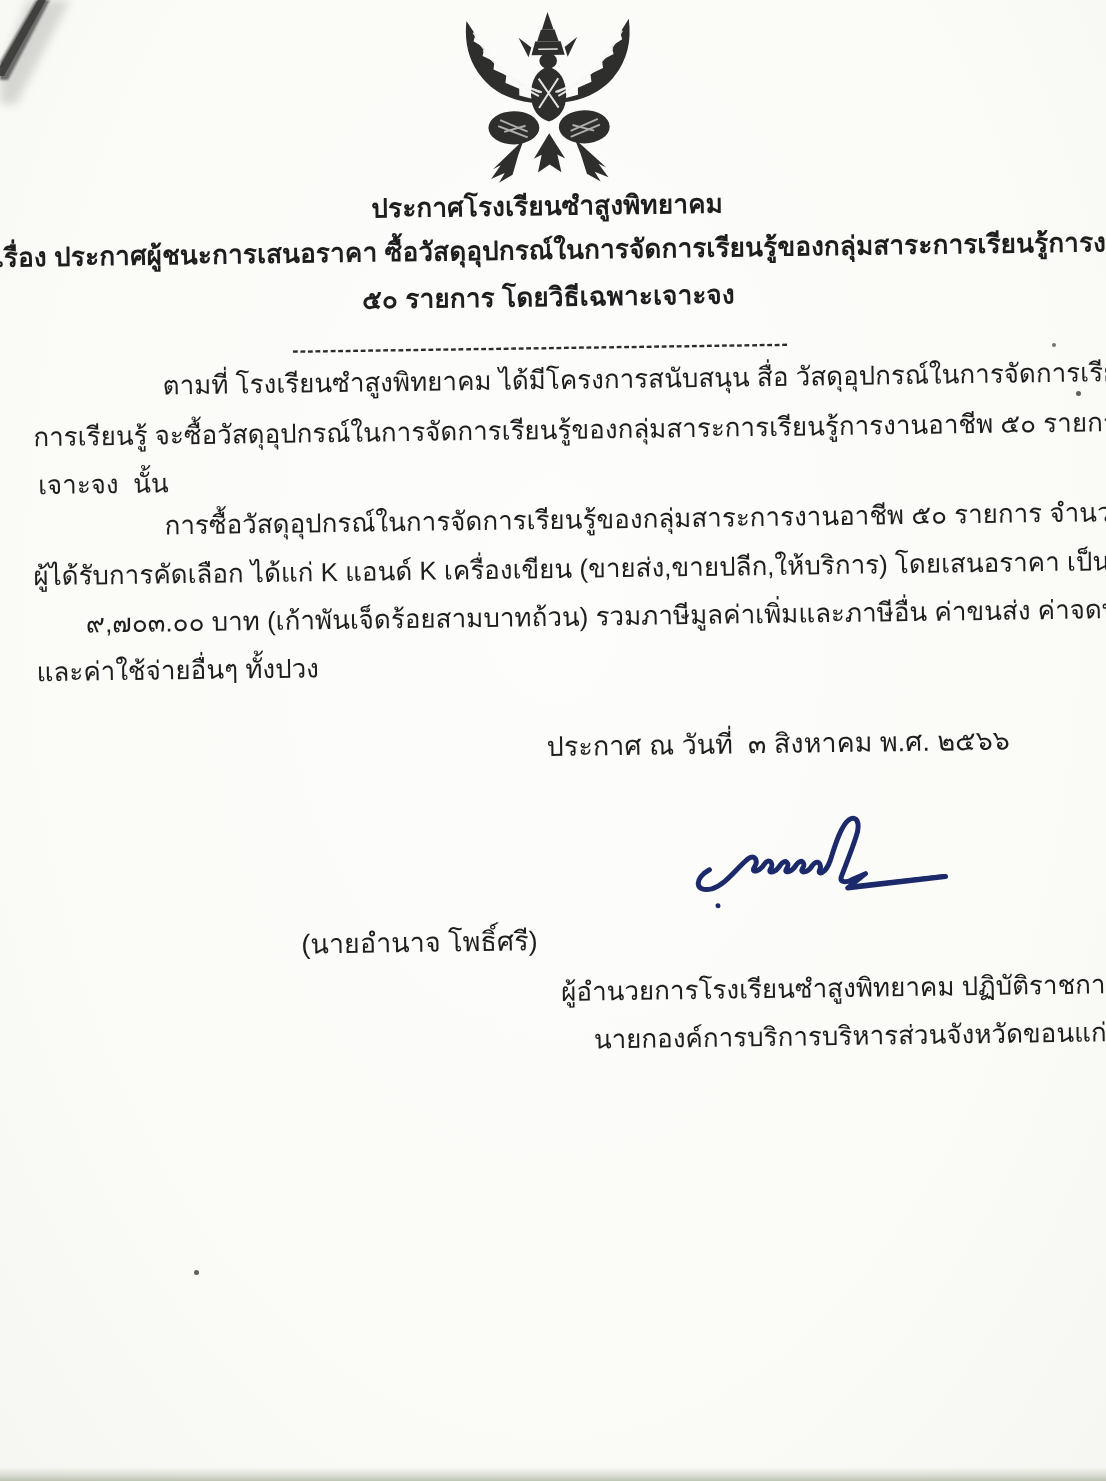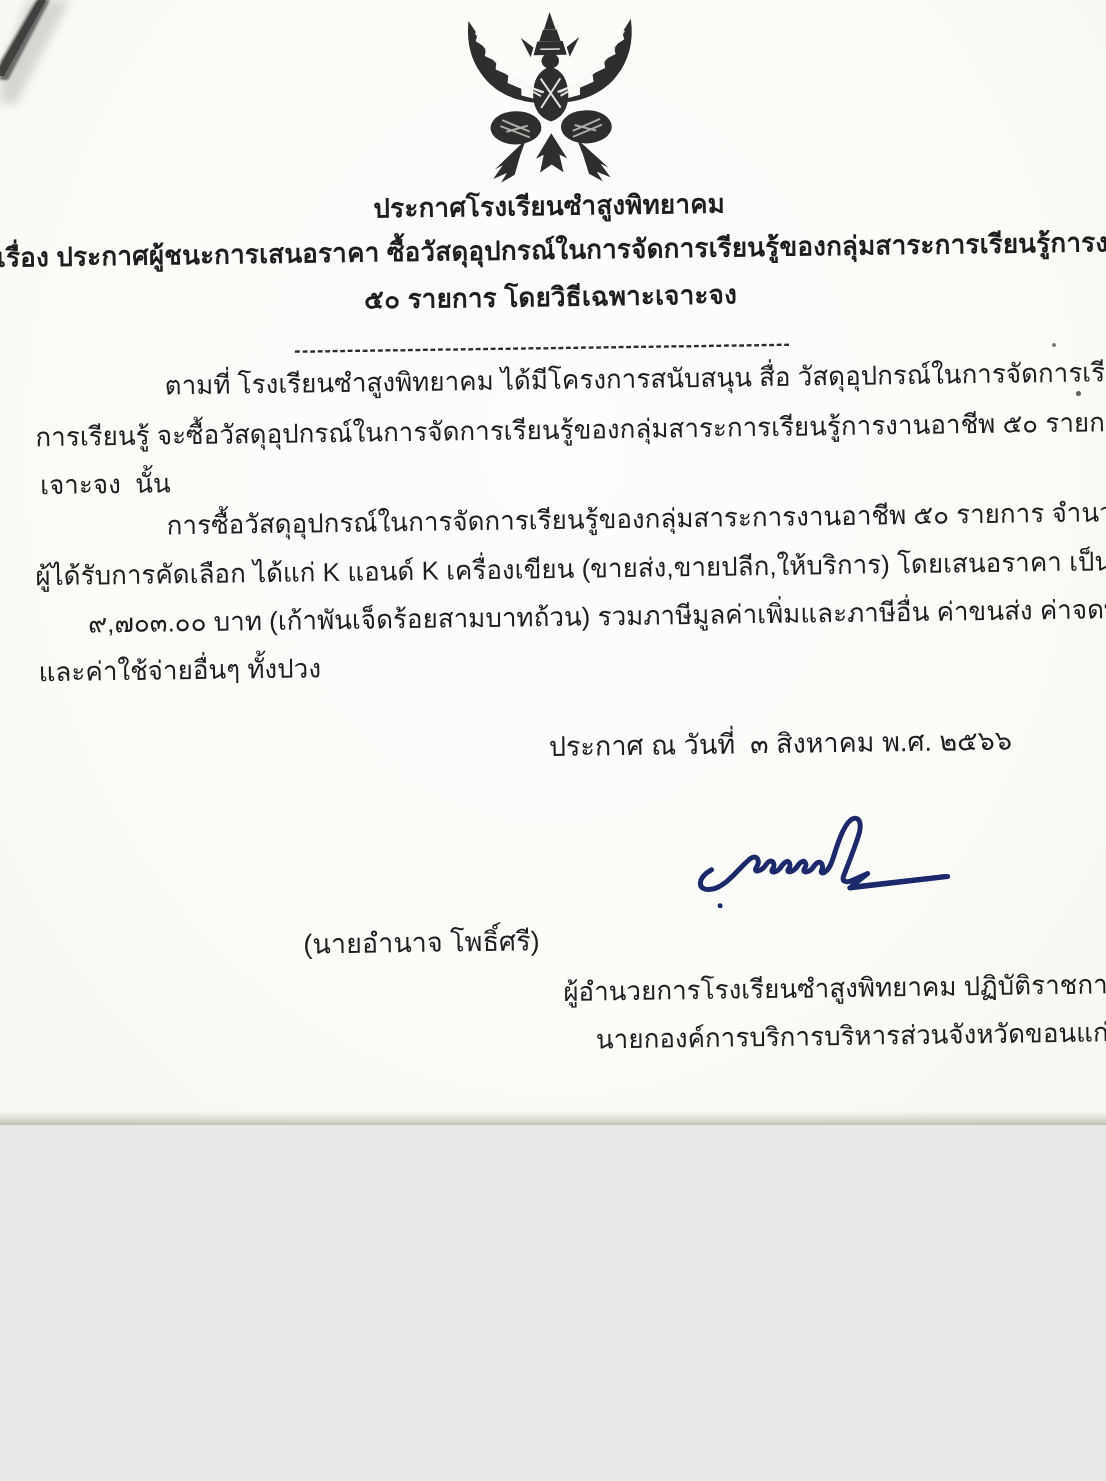--- a/index.html
+++ b/index.html
@@ -1,18 +1,18 @@
 <!DOCTYPE html>
 <html><head>
 <meta charset="utf-8">
 <style>
   html,body{margin:0;padding:0;background:#e8e8e6;}
   .page{
     position:relative;
-    width:1106px;height:1125px;
+    width:1106px;height:1481px;
     margin:0 auto;
     background:
       radial-gradient(ellipse at 50% 40%, #fdfdfc 0%, #fbfbf8 60%, #f6f6f2 100%);
     overflow:hidden;
     font-family:"Liberation Sans","DejaVu Sans",sans-serif;
     color:#1e1e1e;
   }
   .content{position:absolute;inset:0;transform:rotate(-0.8deg);transform-origin:50% 42%;}
   .line{position:absolute;white-space:pre;line-height:1.45;}
   .center{left:0;width:1106px;text-align:center;}

